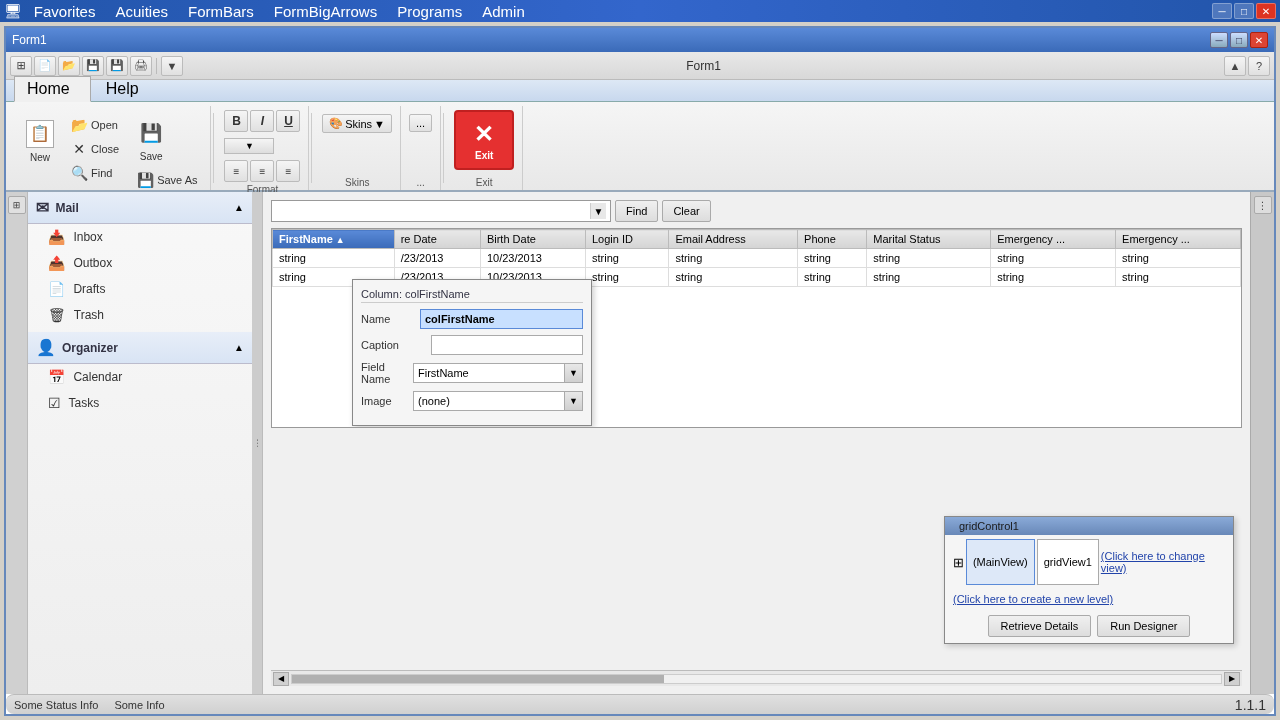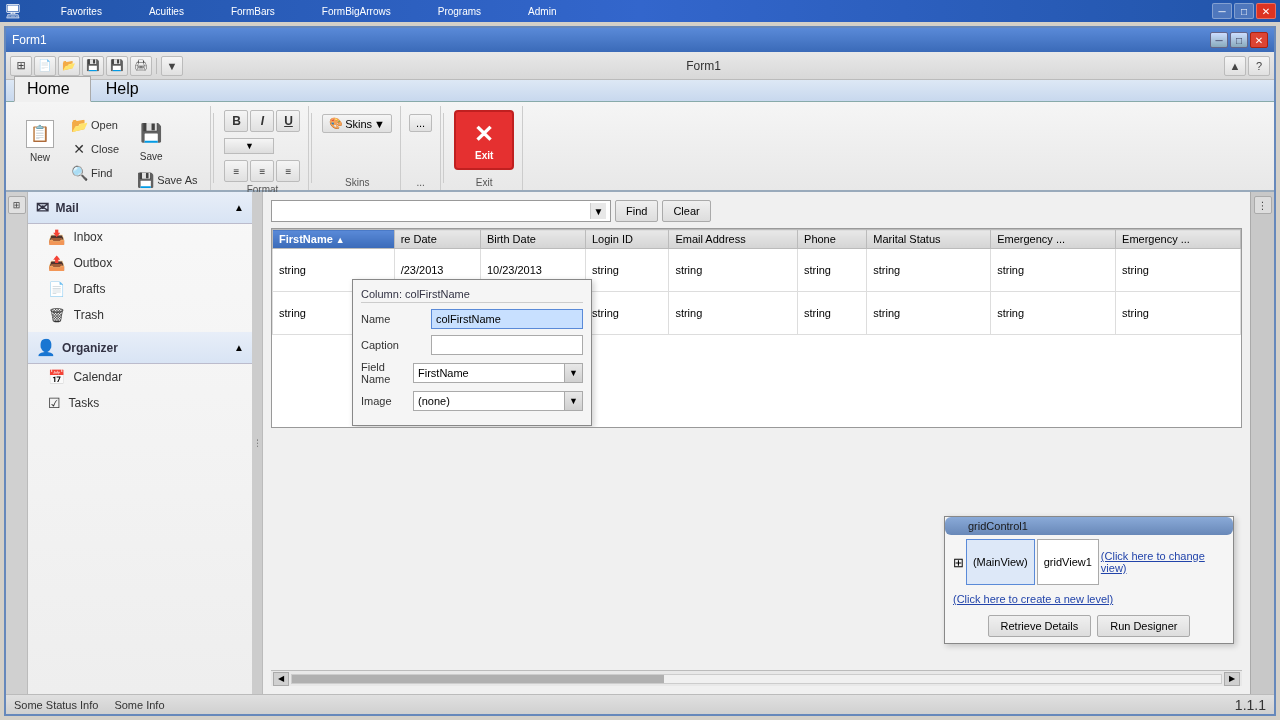--- a/index.html
+++ b/index.html
@@ -317,21 +317,21 @@
       white-space: nowrap;
       position: relative;
     }
     #grid-table th.selected-col {
       background: linear-gradient(to bottom, #5a8ad8, #3a6ab8);
       color: white;
       font-weight: bold;
     }
     #grid-table td {
       border: 1px solid #ddd;
-      padding: 15px 6px;
+      padding: 3px 6px;
       white-space: nowrap;
     }
 
     
     #grid-tasks-popup {
       position: absolute;
       top: 50px;
       left: 80px;
       width: 240px;
       background: #f5f5f5;
@@ -365,20 +365,21 @@
       flex: 1;
       padding: 2px 4px;
       border: 1px solid #aaa;
       background: white;
       font-size: 11px;
       height: 20px;
     }
     .gt-input.highlighted {
       background: #c8e0ff;
       border-color: #5a8ad8;
+      font-weight: bold;
     }
     .gt-input-with-btn {
       display: flex;
       flex: 1;
     }
     .gt-input-with-btn input {
       flex: 1;
       padding: 2px 4px;
       border: 1px solid #aaa;
       background: white;
@@ -408,24 +409,23 @@
       bottom: 50px;
       right: 16px;
       width: 290px;
       background: #f5f5f5;
       border: 1px solid #888;
       box-shadow: 2px 2px 6px rgba(0,0,0,0.2);
     }
     #bottom-panel-header {
       background: linear-gradient(to bottom, #8aaad8, #6888b8);
       color: #1a1a1a;
-      padding: 3px 23px;
+      padding: 3px 14px;
       font-size: 11px;
       font-weight: normal;
-      border-radius: 6px;
     }
     #bottom-panel-views {
       display: flex;
       align-items: center;
       padding: 4px 8px;
       gap: 2px;
       font-size: 11px;
     }
     .view-icon { font-size: 13px; }
     .view-tab {
@@ -500,20 +500,21 @@
     #status-bar {
       height: 20px;
       background: linear-gradient(to bottom, #e0e0e0, #d0d0d0);
       border-top: 1px solid #bbb;
       display: flex;
       align-items: center;
       padding: 0 8px;
       font-size: 11px;
       color: #333;
       gap: 16px;
+      border-radius: 8px;
     }
 
     
     #left-outer-toolbar {
       width: 22px;
       background: #d0d0d0;
       border-right: 1px solid #bbb;
       display: flex;
       flex-direction: column;
       align-items: center;
@@ -577,24 +578,23 @@
       background: rgba(255,255,255,0.2);
       border: 1px solid rgba(255,255,255,0.3);
       color: white;
       font-size: 10px;
       display: flex; align-items: center; justify-content: center;
       cursor: pointer; border-radius: 2px;
     }
     .app-title-btn.close { background: #dd3322; }
     .app-nav-item {
       color: white;
-      font-size: 10px;
+      font-size: 15px;
       cursor: pointer;
       padding: 1px 6px;
-      margin-left: 27px;
     }
 
     #main-window {
       display: flex;
       flex-direction: column;
       border: 2px solid #6688bb;
       margin: 4px;
       background: white;
     }
     #main-window-titlebar {

